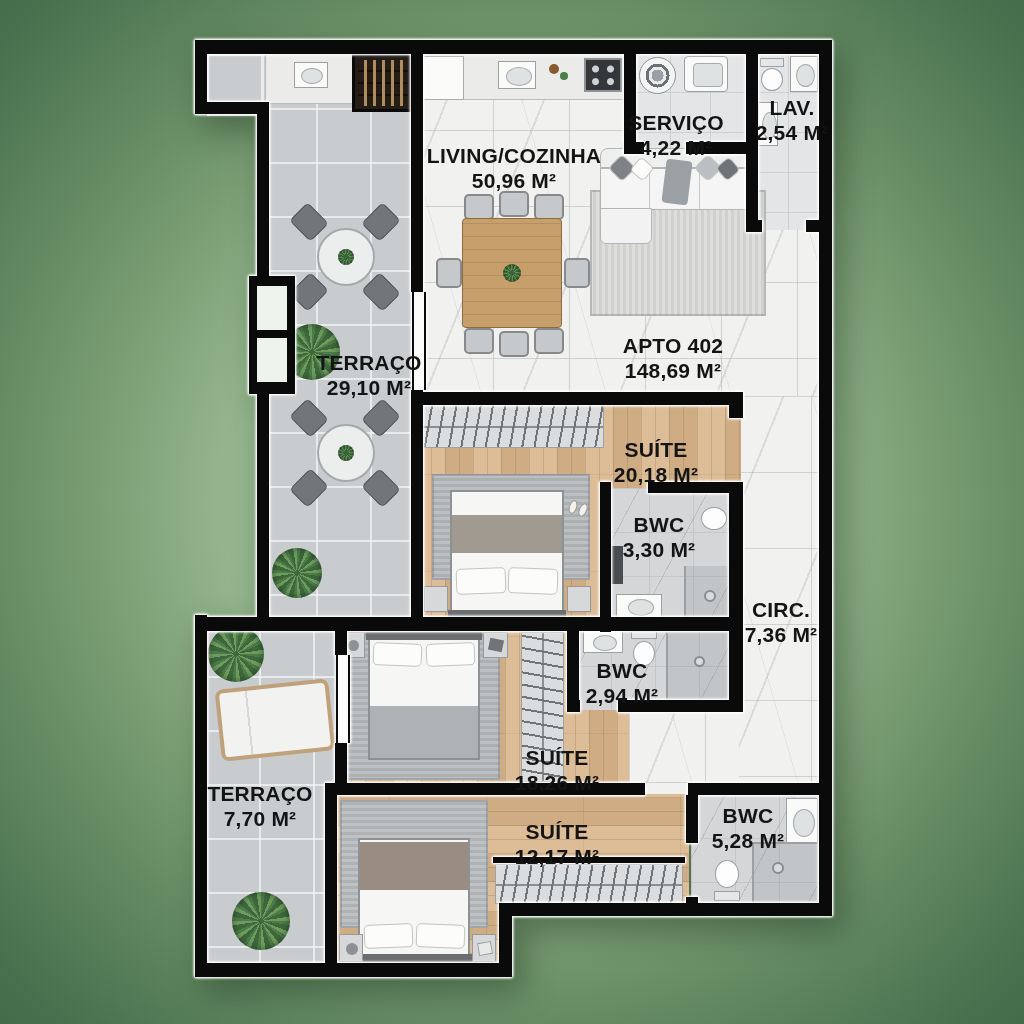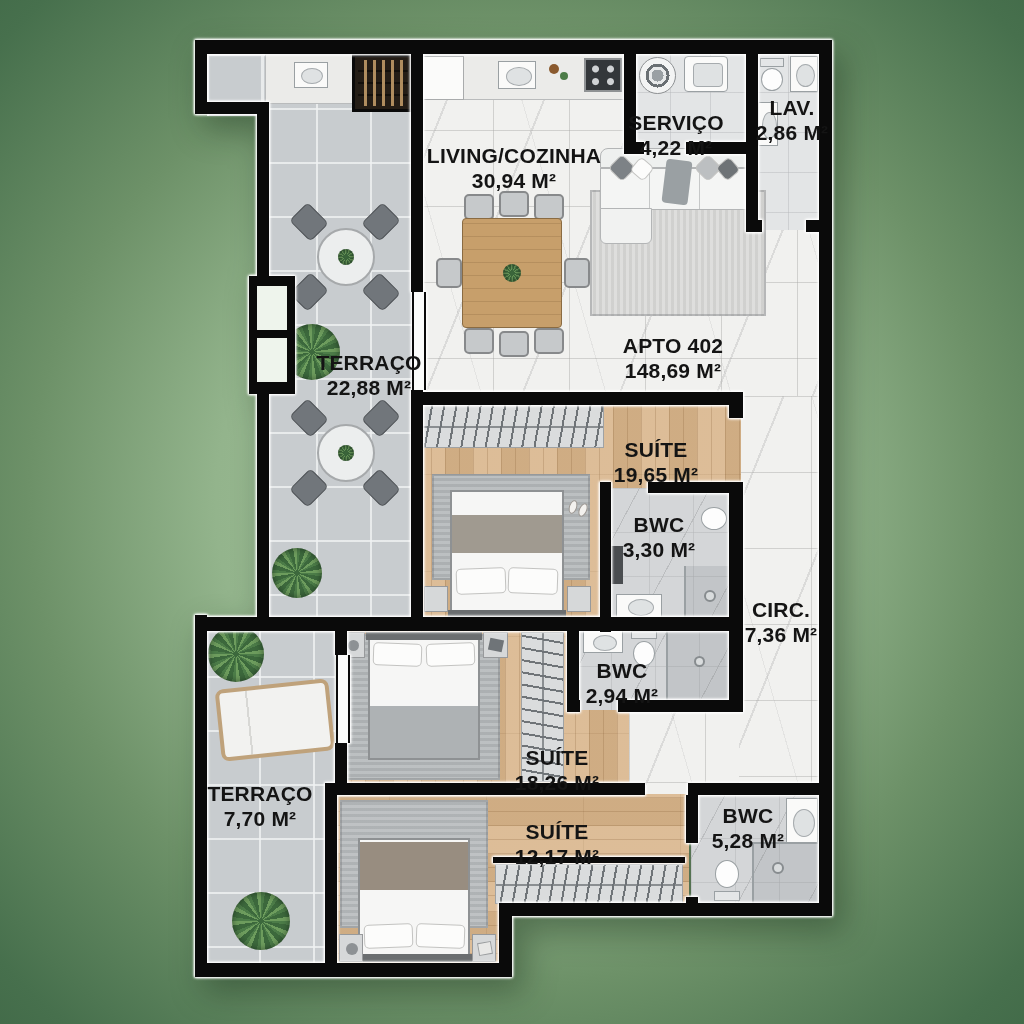--- a/index.html
+++ b/index.html
@@ -297,41 +297,41 @@
 
     <div class="wall" style="left:686px;top:795px;width:12px;height:48px"></div>
     <div class="wall" style="left:686px;top:897px;width:12px;height:14px"></div>
 
     <div class="wall" style="left:493px;top:857px;width:192px;height:6px"></div>
   </div>
 
   <div class="labels">
     <div class="lbl" style="left:514px;top:143px">
       <div>LIVING/COZINHA</div>
-      <div>30,94 M²</div>
+      <div>50,96 M²</div>
     </div>
     <div class="lbl" style="left:676px;top:110px">
       <div>SERVIÇO</div>
       <div>4,22 M²</div>
     </div>
     <div class="lbl" style="left:792px;top:95px">
       <div>LAV.</div>
-      <div>2,86 M²</div>
+      <div>2,54 M²</div>
     </div>
     <div class="lbl" style="left:673px;top:333px">
       <div>APTO 402</div>
       <div>148,69 M²</div>
     </div>
     <div class="lbl" style="left:369px;top:350px">
       <div>TERRAÇO</div>
-      <div>22,88 M²</div>
+      <div>29,10 M²</div>
     </div>
     <div class="lbl" style="left:656px;top:437px">
       <div>SUÍTE</div>
-      <div>19,65 M²</div>
+      <div>20,18 M²</div>
     </div>
     <div class="lbl" style="left:659px;top:512px">
       <div>BWC</div>
       <div>3,30 M²</div>
     </div>
     <div class="lbl" style="left:781px;top:597px">
       <div>CIRC.</div>
       <div>7,36 M²</div>
     </div>
     <div class="lbl" style="left:622px;top:658px">

